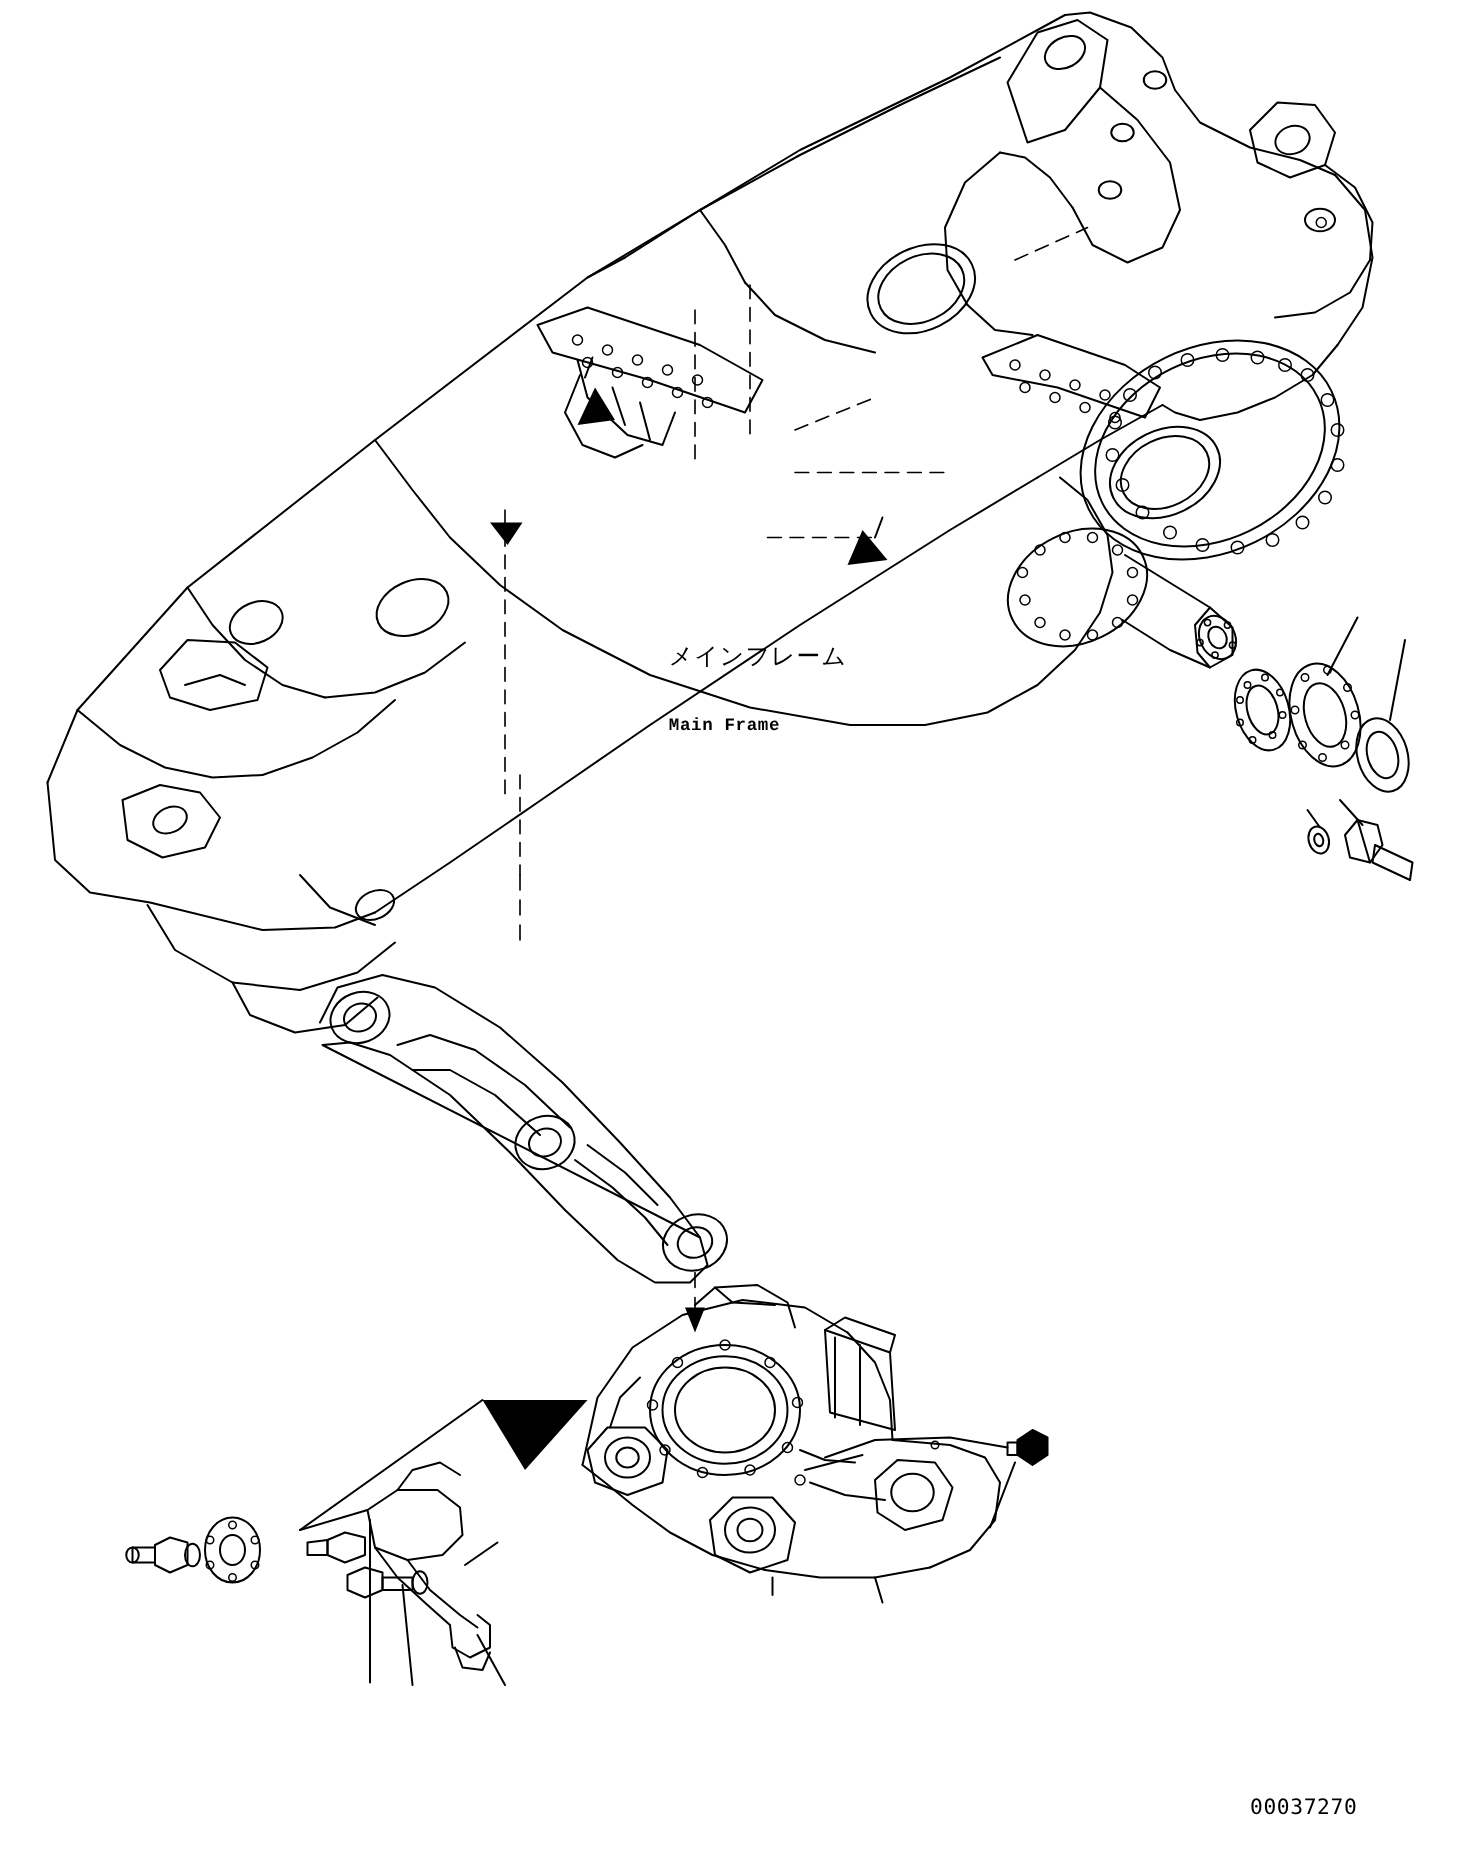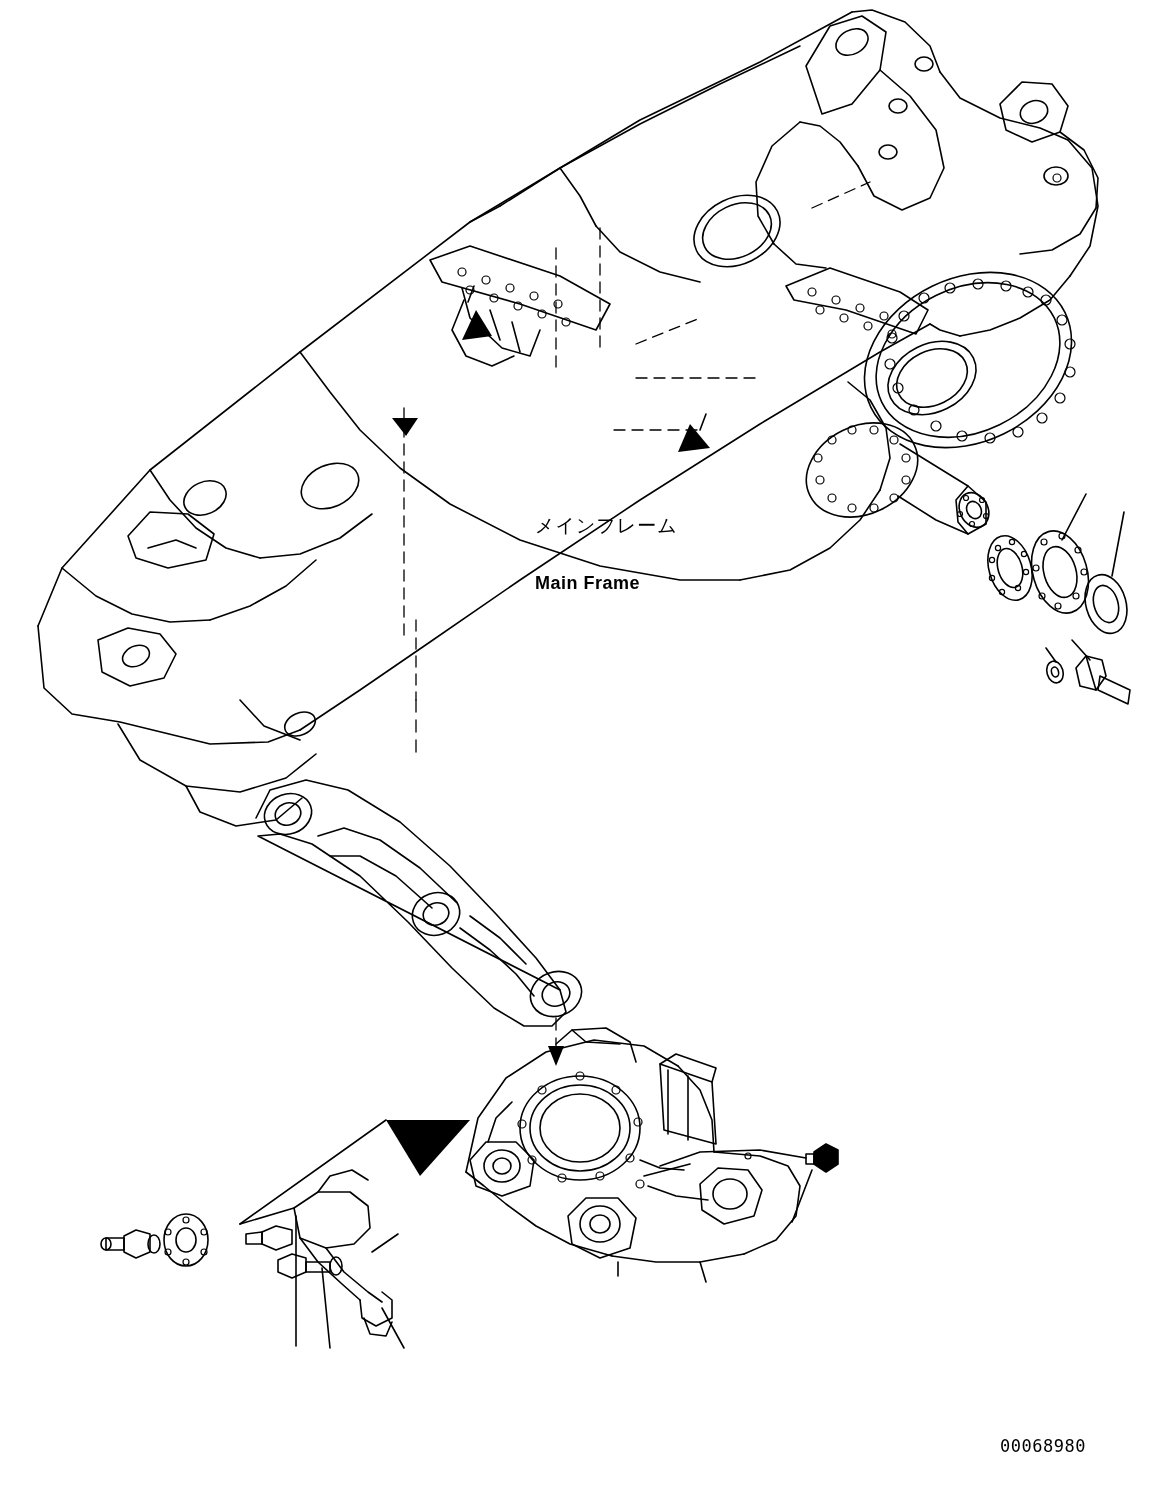--- a/index.html
+++ b/index.html
@@ -31,22 +31,22 @@
     line-height: 1.15;
   }
   .lbl .jp {
     display: block;
     font-family: "DejaVu Sans", sans-serif;
     font-size: 19px;
     letter-spacing: 1px;
   }
   .lbl .en {
     display: block;
-    font-family: Liberation Sans, sans-serif;
-    font-size: 18px;
+    font-family: Liberation Mono, monospace;
+    font-size: 14px;
     font-weight: bold;
     letter-spacing: 0.5px;
   }
   #label-main-frame {
     left: 535px;
     top: 478px;
   }
   #label-track-frame {
     left: 622px;
     top: 1248px;
@@ -400,15 +400,15 @@
 
     </g>
   </svg>
 
   <div class="lbl" id="label-main-frame">
     <span class="jp">メインフレーム</span>
     <span class="en">Main Frame</span>
   </div>
 
 
-  <div class="lbl" id="drawing-number">00068980</div>
+  <div class="lbl" id="drawing-number">00037270</div>
 
 </div>
 
 </body></html>

